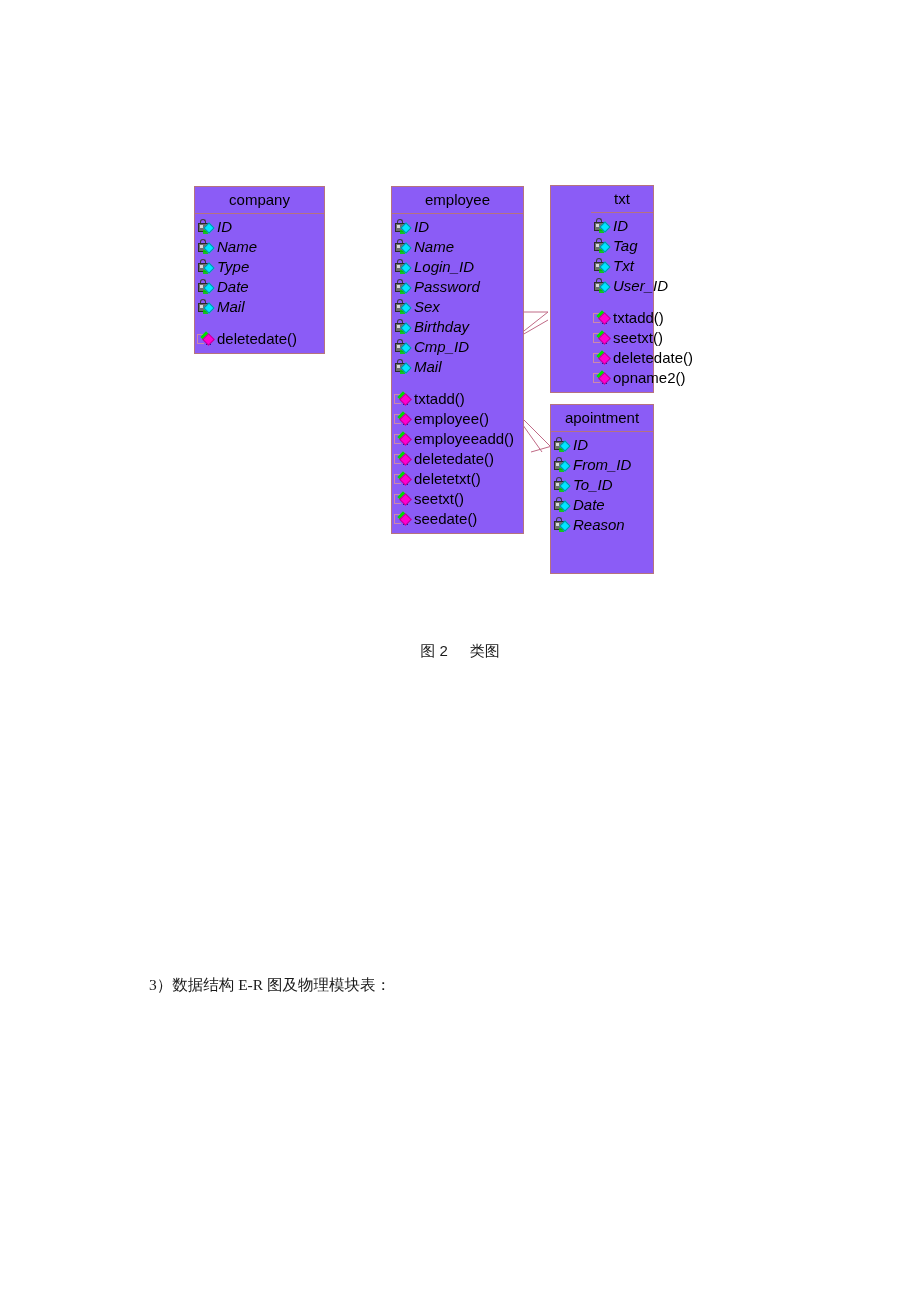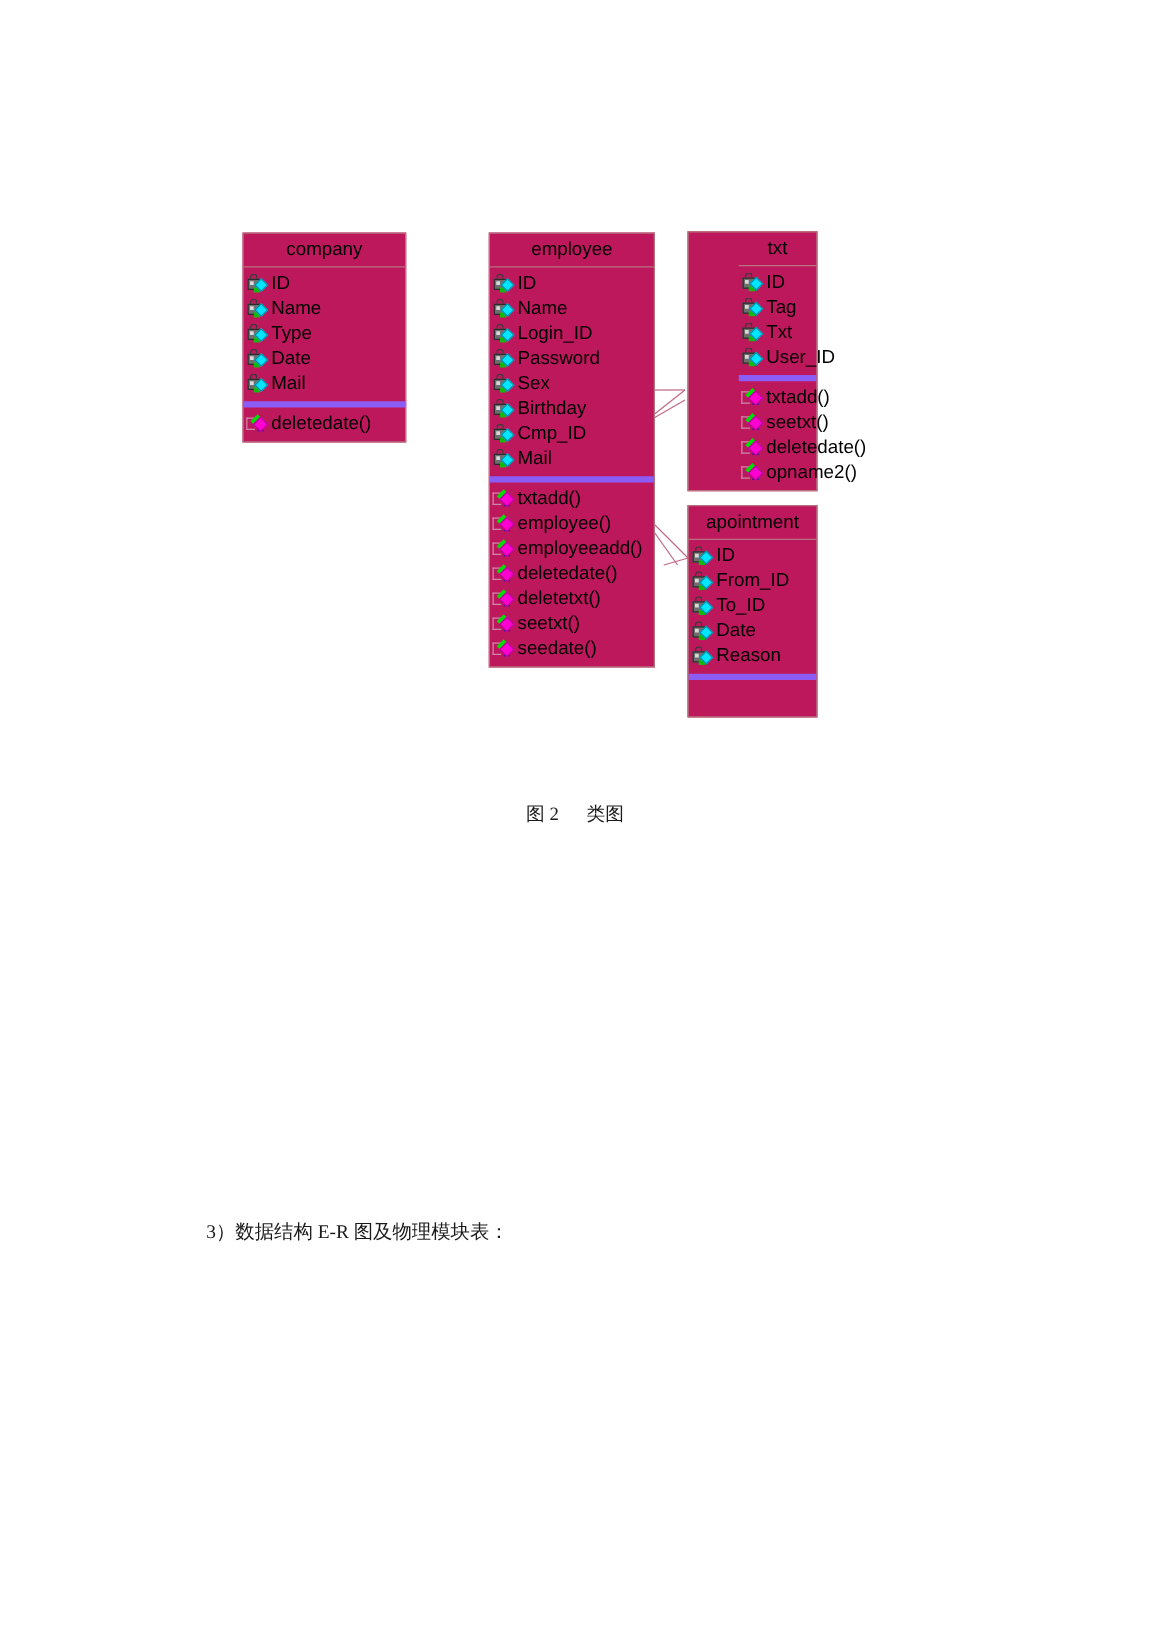--- a/index.html
+++ b/index.html
@@ -20,40 +20,41 @@
   #class-diagram {
     position: absolute;
     left: 0;
     top: 0;
     width: 920px;
     height: 620px;
   }
 
   .uml-class {
     position: absolute;
-    background: #be185d;
+    background: #8b5cf6;
     border: 1px solid #b5737f;
     box-sizing: border-box;
   }
 
   .uml-class .class-title {
     text-align: center;
     font-size: 15px;
     line-height: 17px;
     padding: 4px 2px 5px 2px;
     border-bottom: 1px solid #b5737f;
     color: #000;
     white-space: nowrap;
   }
 
   .compartment {
     padding: 3px 1px 4px 2px;
   }
   .compartment.attrs {
     border-bottom: 5px solid #8b5cf6;
+    font-style: italic;
   }
   .compartment.ops.empty {
     height: 22px;
   }
 
   .member {
     display: flex;
     align-items: center;
     font-size: 15px;
     line-height: 20px;
@@ -177,32 +178,32 @@
     pointer-events: none;
   }
 
   
   .fig-caption {
     position: absolute;
     left: 0;
     top: 642px;
     width: 920px;
     text-align: center;
-    font-family: Liberation Serif, serif;
+    font-family: Liberation Sans, sans-serif;
     font-size: 15px;
     color: #1a1a1a;
   }
   .fig-caption .gap {
     display: inline-block;
     width: 22px;
   }
 
   .body-line {
     position: absolute;
-    left: 165px;
+    left: 149px;
     top: 975px;
     font-family: "Liberation Serif", serif;
     font-size: 15.5px;
     color: #1a1a1a;
     white-space: nowrap;
   }
 </style>
 </head>
 <body>
 

